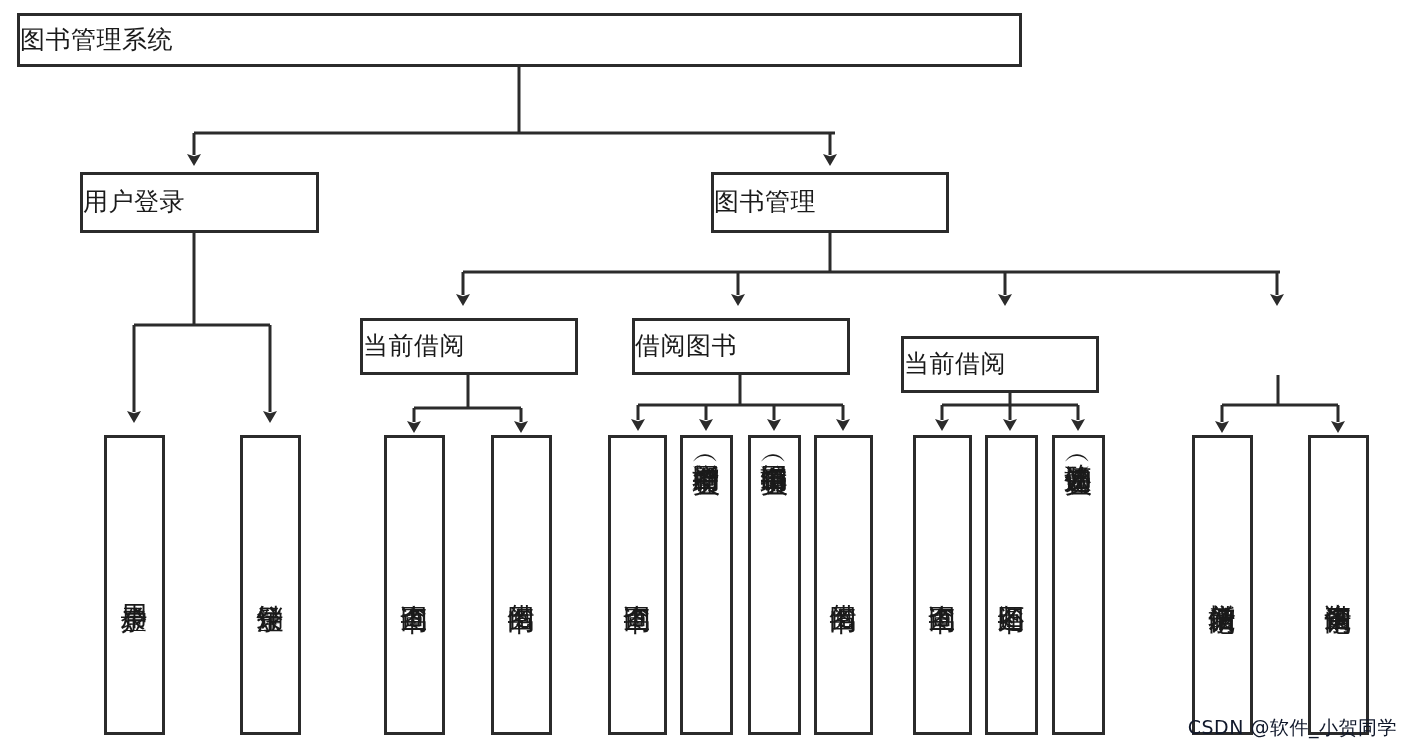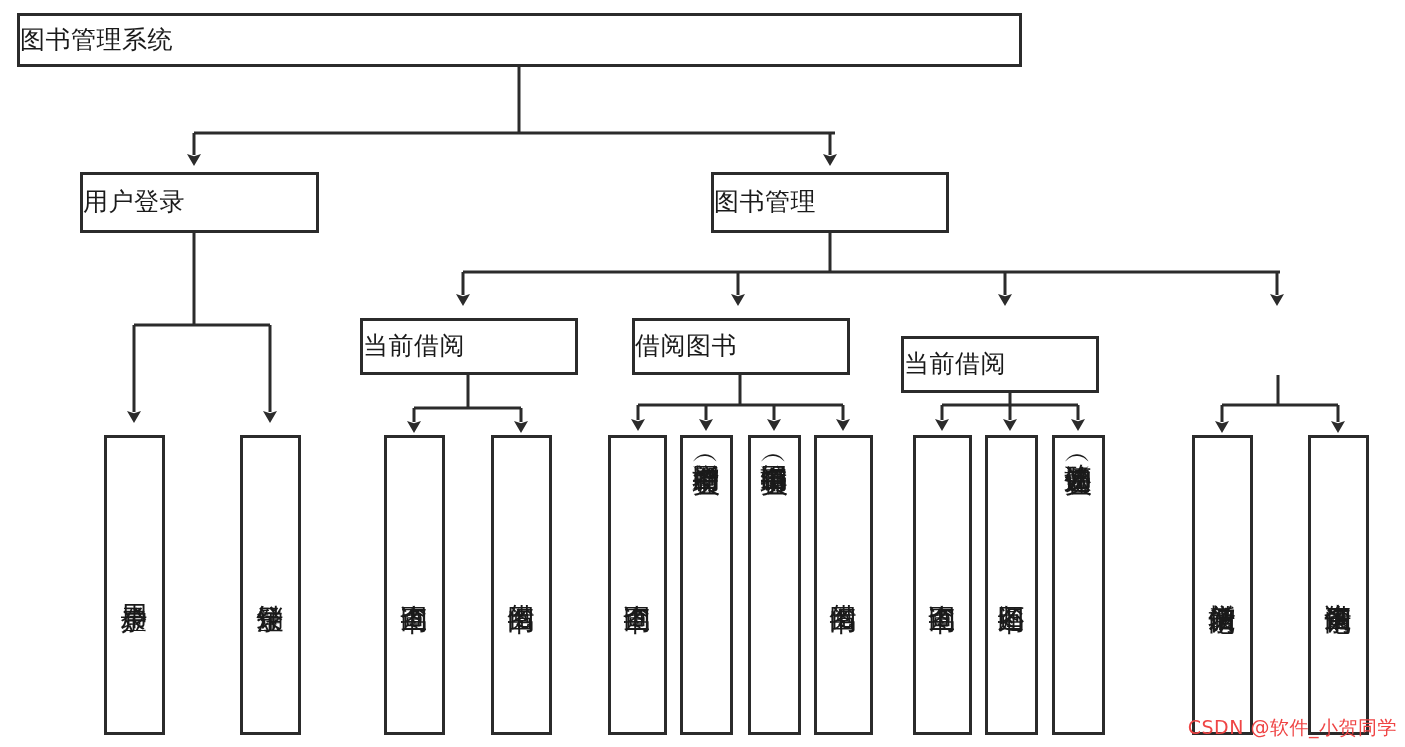--- a/index.html
+++ b/index.html
@@ -66,21 +66,21 @@
   }
   .node.vert.centered {
     align-items: center;
     padding-top: 0;
   }
   .watermark {
     position: absolute;
     right: 8px;
     bottom: 6px;
     font-size: 19px;
-    color: #ef4444;
+    color: #0f172a;
     white-space: nowrap;
     letter-spacing: 0.5px;
   }
 </style>
 </head>
 <body>
 
 <div id="canvas">
 
   <svg class="wires" viewBox="0 0 1405 747" xmlns="http://www.w3.org/2000/svg">

